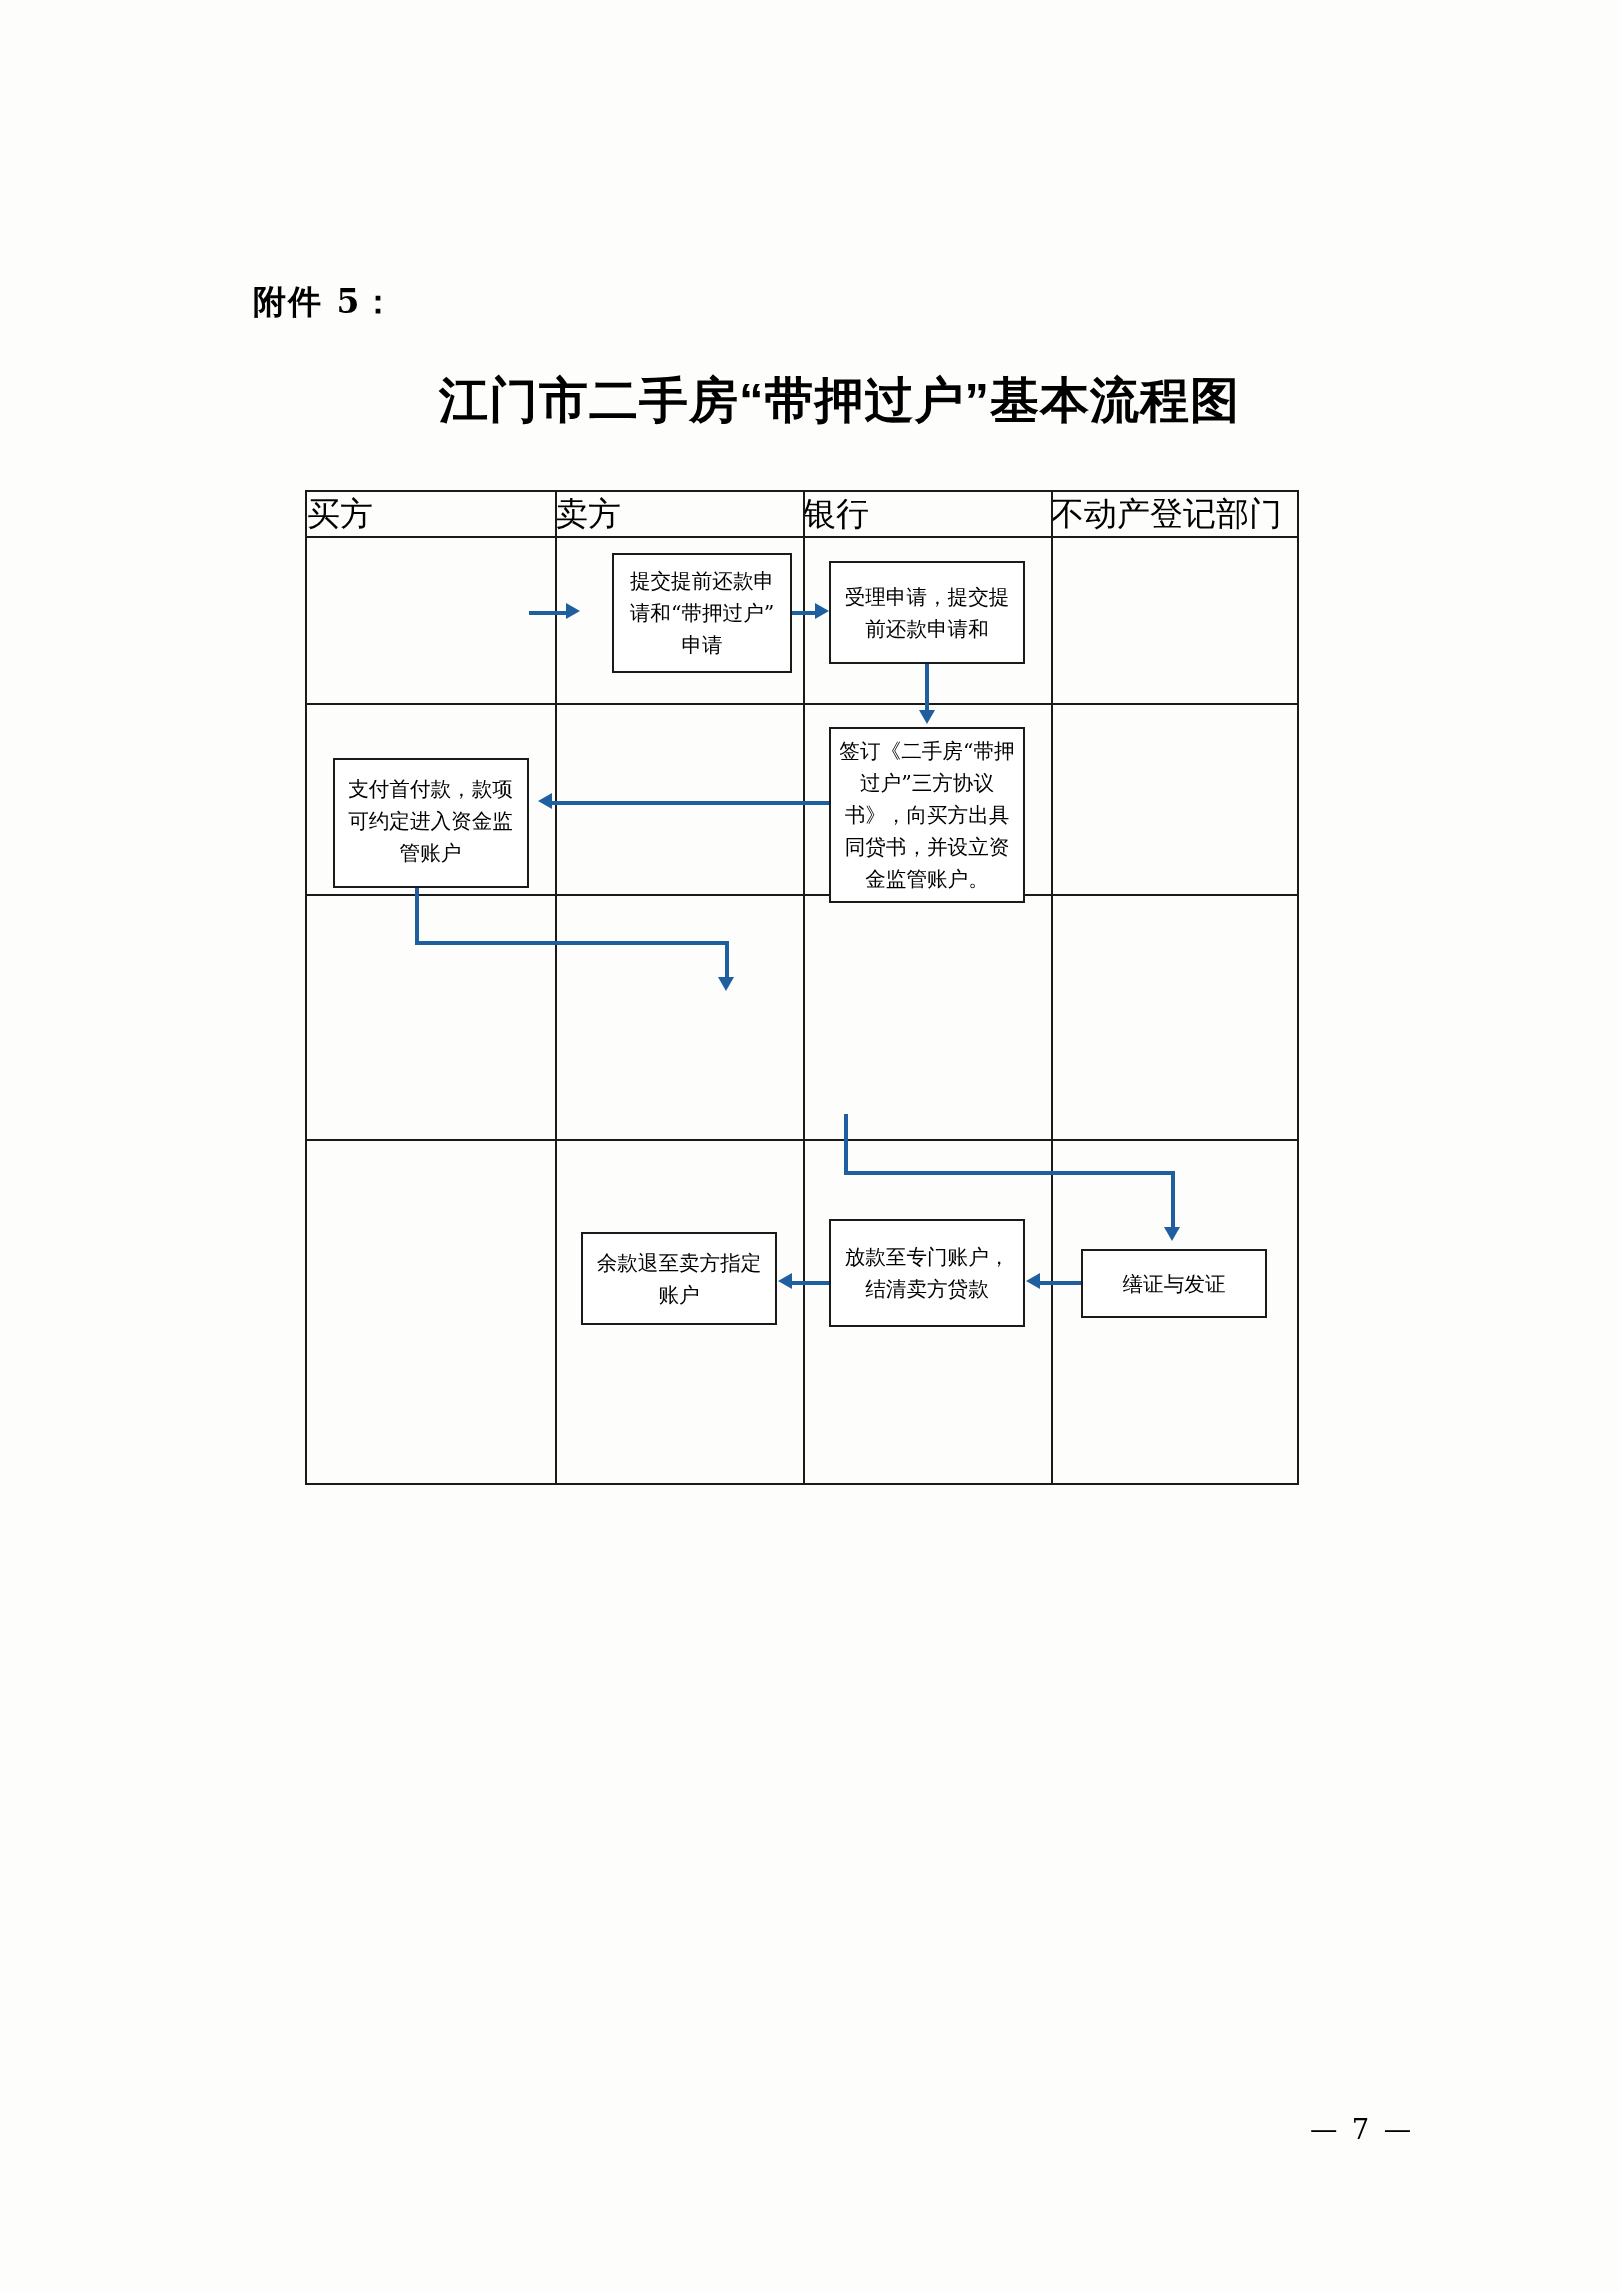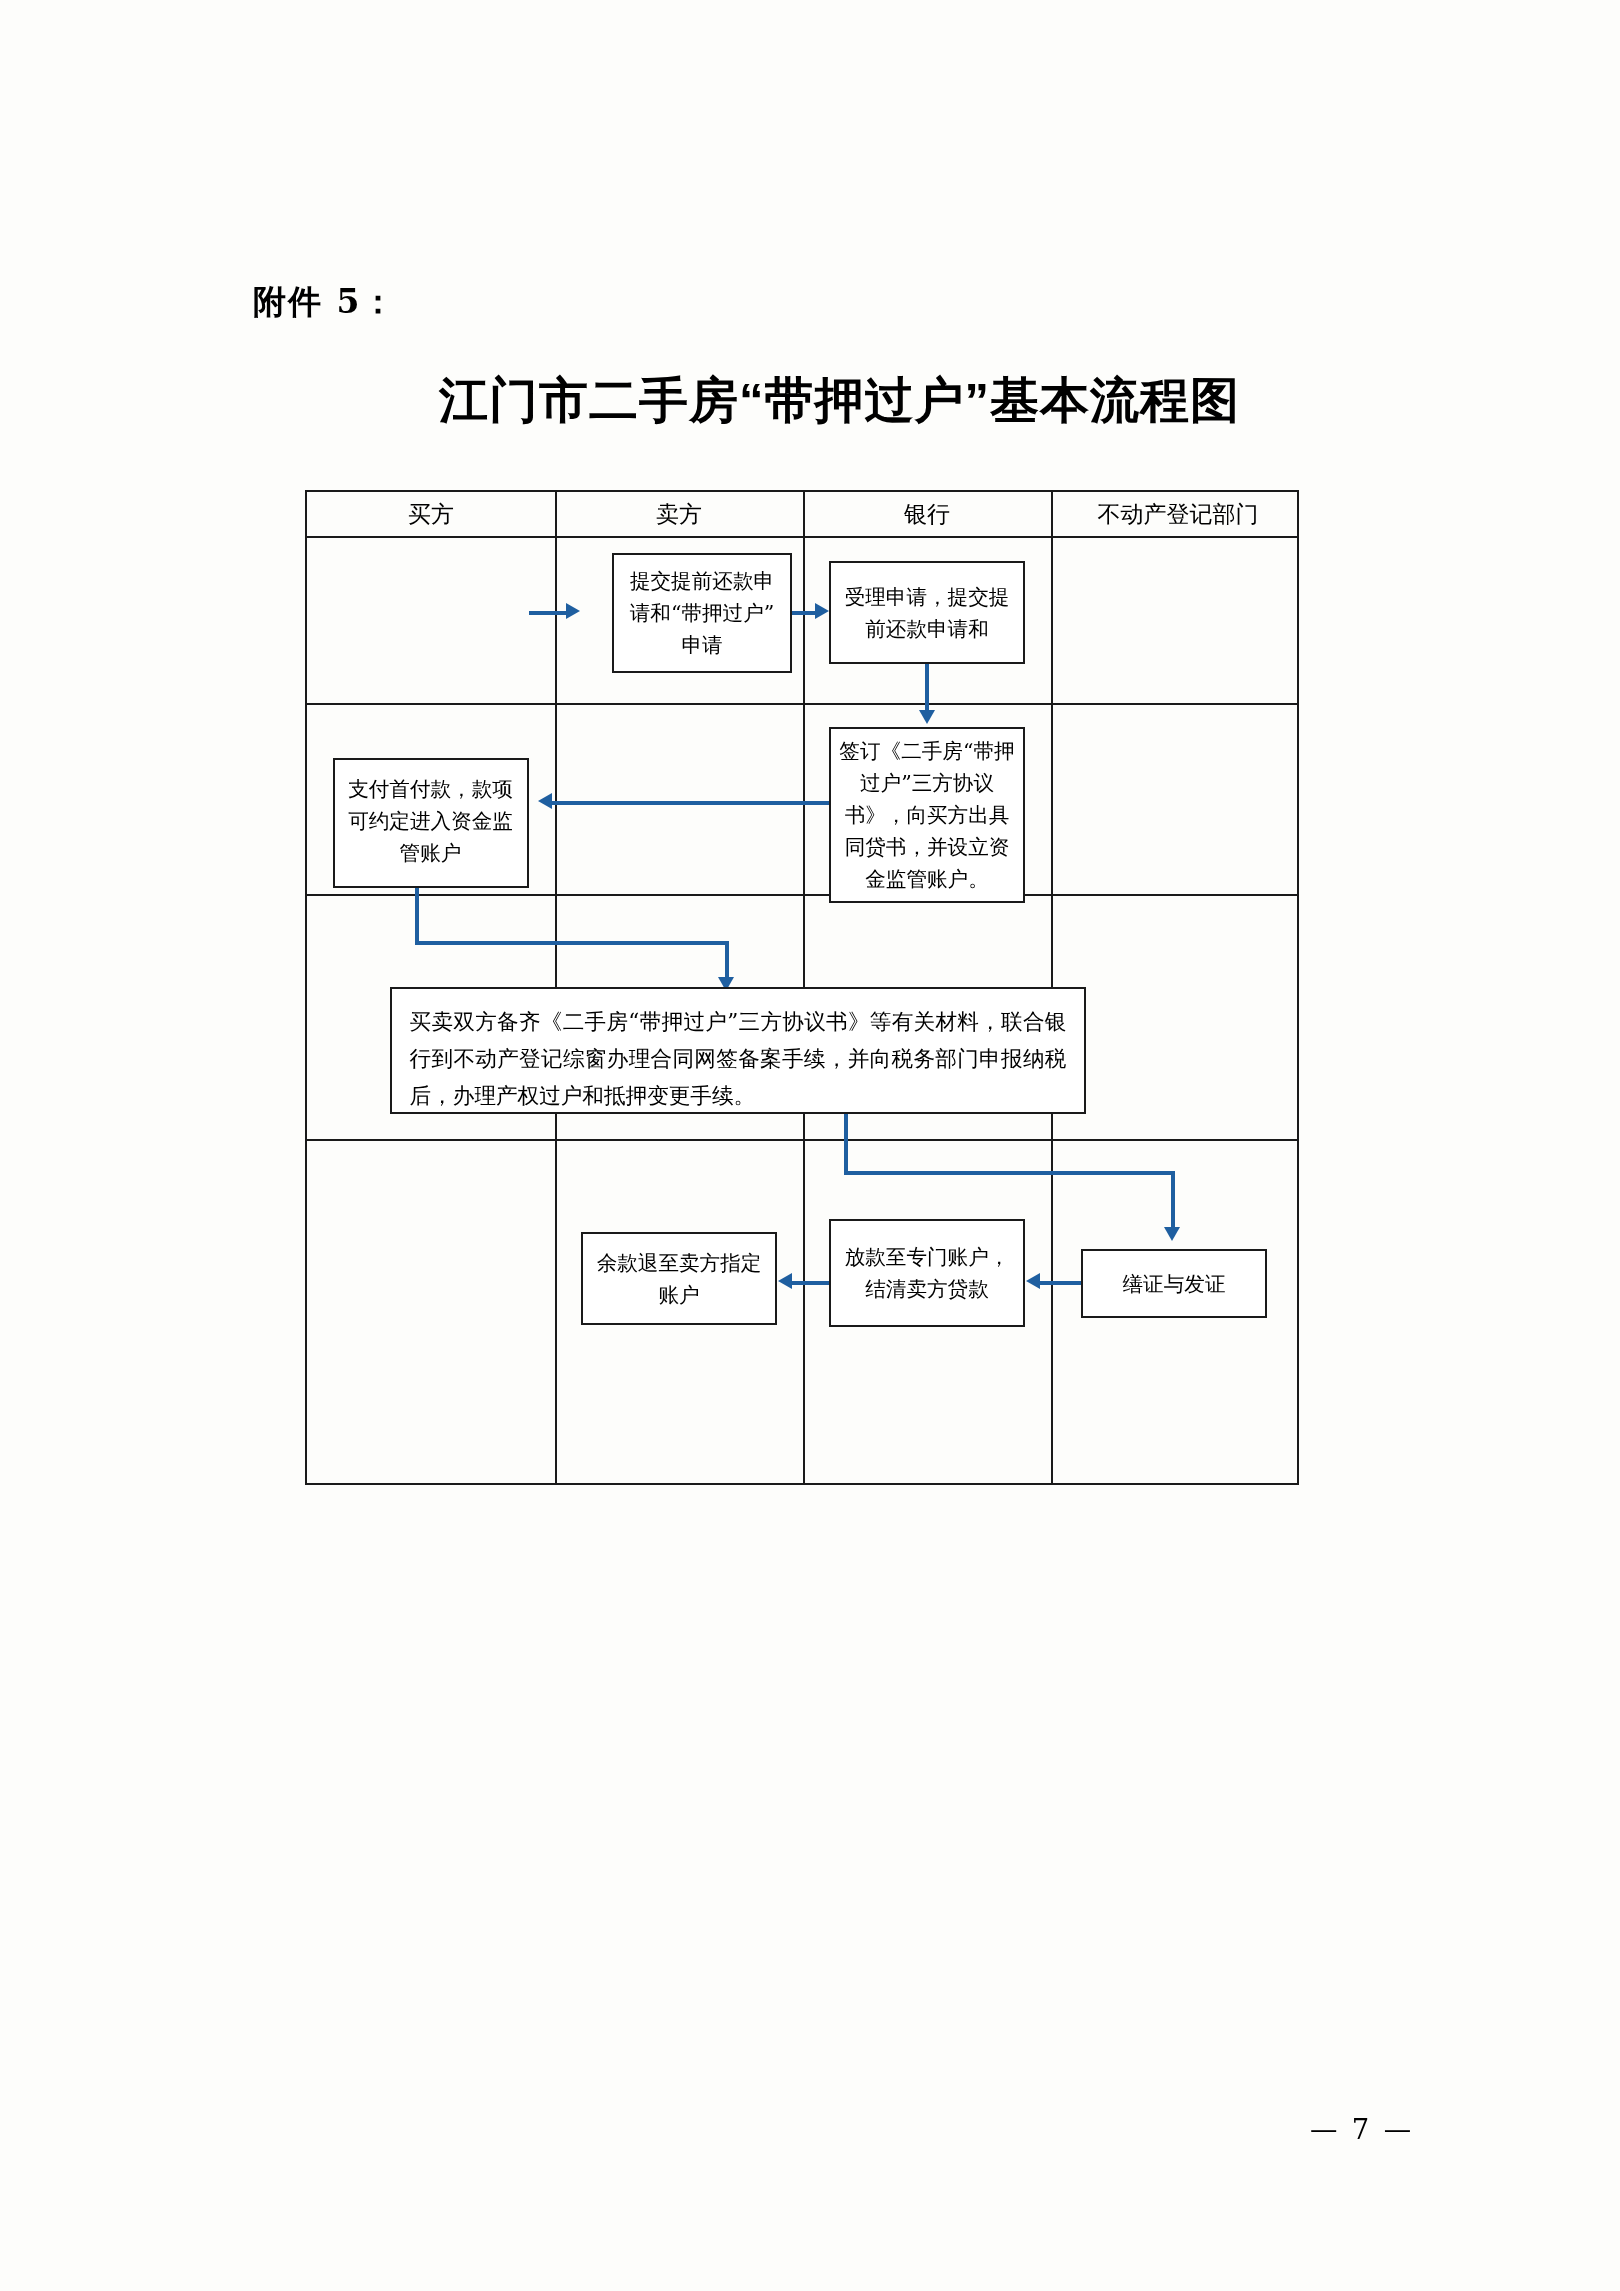--- a/index.html
+++ b/index.html
@@ -71,22 +71,22 @@
     position: absolute;
     left: 0; right: 0; top: 0;
     height: 44px;
     border-bottom: 2px solid #1a1a1a;
   }
   .hdr-cell {
     position: absolute;
     top: 0;
     height: 44px;
     line-height: 44px;
-    text-align: center;
-    font-size: 23px;
+    text-align: left;
+    font-size: 33px;
     font-family: "DejaVu Serif", "Liberation Serif", serif;
   }
   .hdr-cell.h0 { left: 0;     width: 248px; }
   .hdr-cell.h1 { left: 248px; width: 248px; }
   .hdr-cell.h2 { left: 496px; width: 248px; }
   .hdr-cell.h3 { left: 744px; width: 254px; }
 
   
   .row-sep {
     position: absolute;
@@ -181,21 +181,20 @@
     <div class="col-sep c3"></div>
 
     <div class="row-sep r1"></div>
     <div class="row-sep r2"></div>
     <div class="row-sep r3"></div>
 
     <div class="box" id="box-seller-apply">提交提前还款申请和“带押过户”申请</div>
     <div class="box" id="box-bank-accept">受理申请，提交提前还款申请和</div>
     <div class="box" id="box-bank-agreement">签订《二手房“带押过户”三方协议书》，向买方出具同贷书，并设立资金监管账户。</div>
     <div class="box" id="box-buyer-pay">支付首付款，款项可约定进入资金监管账户</div>
-    <div class="box just" id="box-joint">买卖双方备齐《二手房“带押过户”三方协议书》等有关材料，联合银行到不动产登记综窗办理合同网签备案手续，并向税务部门申报纳税后，办理产权过户和抵押变更手续。</div>
     <div class="box" id="box-issue-cert">缮证与发证</div>
     <div class="box" id="box-release">放款至专门账户，结清卖方贷款</div>
     <div class="box" id="box-refund">余款退至卖方指定账户</div>
 
     <div class="ar ar-h" style="left:222px; top:119px; width:39px;"></div>
     <div class="head head-r" style="left:259px; top:111px;"></div>
 
     <div class="ar ar-h" style="left:470px; top:119px; width:39px;"></div>
     <div class="head head-r" style="left:508px; top:111px;"></div>
 

